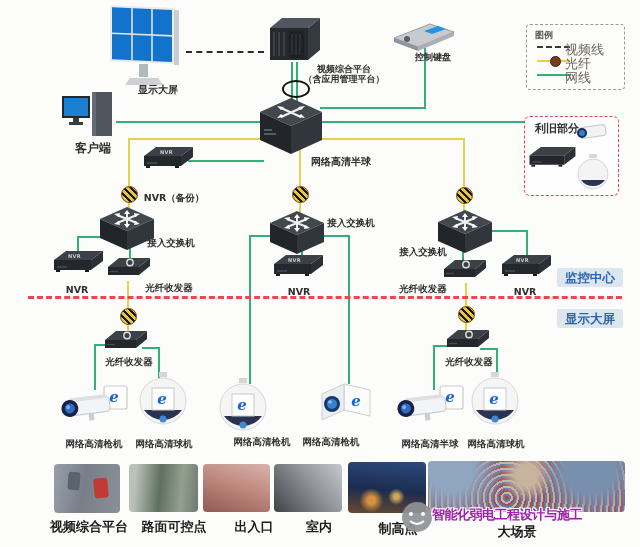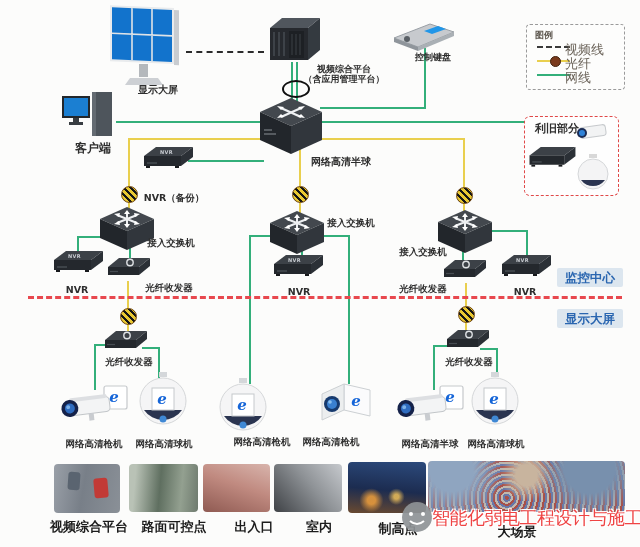--- a/index.html
+++ b/index.html
@@ -42,22 +42,22 @@
        radial-gradient(circle at 62% 68%,rgba(250,200,90,.8) 0 4%,transparent 14%),
        linear-gradient(185deg,#2c4a7c,#1c2c50 55%,#6a4a30)}
   .ph6{background:radial-gradient(circle at 12% 18%,#8fa5c0 0 12%,transparent 30%),
        radial-gradient(circle at 82% 14%,#7890ad 0 15%,transparent 30%),
        radial-gradient(circle at 50% 28%,#c8b49e 0 10%,transparent 25%),
        repeating-radial-gradient(circle at 40% 72%,#a85048 0 2px,#6878a8 2px 4px,#c0b8ae 4px 6px),
        linear-gradient(180deg,#7a8fae,#b0a090 45%,#887766)}
   .car{position:absolute;border-radius:3px}
   .slbl{position:absolute;font-size:13px;font-weight:bold;color:#1c1c1c;text-align:center;
         white-space:nowrap;z-index:3}
-  #wmtext{position:absolute;left:432px;top:506px;width:200px;font-size:18px;font-weight:normal;
-          color:#ef4444;white-space:nowrap;z-index:6;letter-spacing:-.5px;
+  #wmtext{position:absolute;left:432px;top:506px;width:200px;font-size:13px;font-weight:bold;
+          color:#a21caf;white-space:nowrap;z-index:6;letter-spacing:-.5px;
           text-shadow:-1px -1px 0 #fff,1px -1px 0 #fff,-1px 1px 0 #fff,1px 1px 0 #fff}
   .ellipse{position:absolute;left:282px;top:80px;width:24px;height:14px;border:2.5px solid #101010;
            border-radius:50%;z-index:4;background:transparent}
 </style>
 </head>
 <body>
 
 <div id="stage">
 
   <svg width="0" height="0" style="position:absolute" aria-hidden="true">

